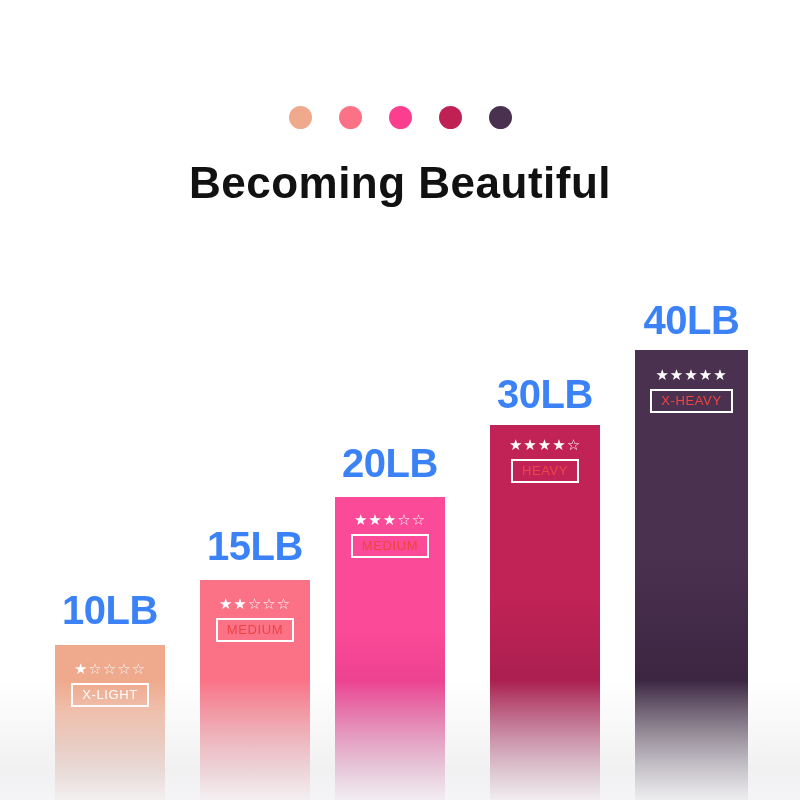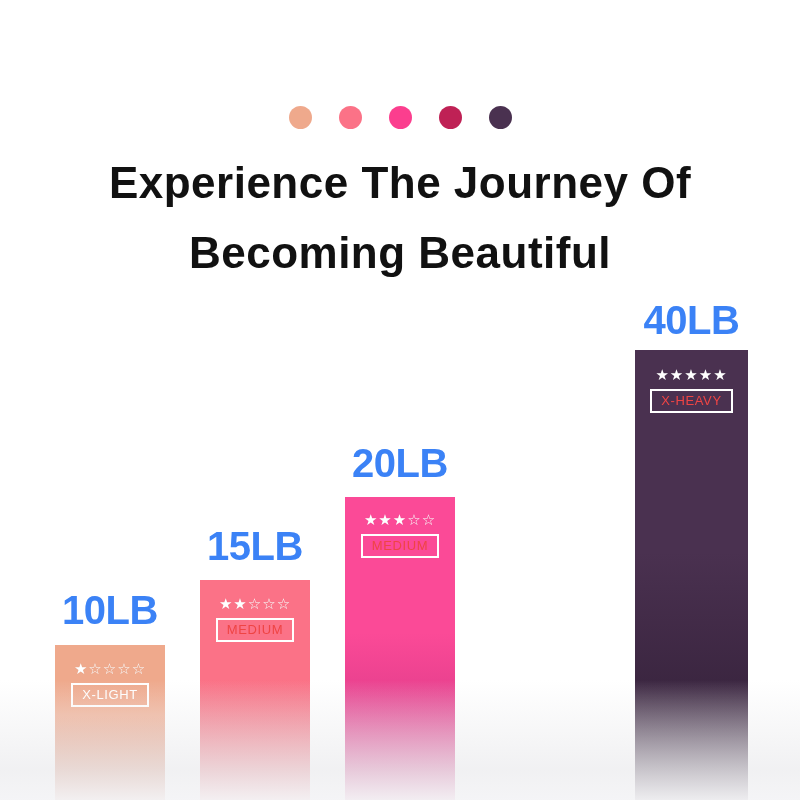--- a/index.html
+++ b/index.html
@@ -156,47 +156,54 @@
 
   <div id="dot-row">
       <span class="dot" style="background: rgb(239, 169, 140);"></span>
       <span class="dot" style="background: rgb(251, 114, 135);"></span>
       <span class="dot" style="background: rgb(251, 62, 142);"></span>
       <span class="dot" style="background: rgb(191, 33, 85);"></span>
       <span class="dot" style="background: rgb(74, 49, 80);"></span>
     </div>
 
   <div id="headline">
-    <span class="hl-line">Experience The Journey Of</span>
     <span class="hl-line">Becoming Beautiful</span>
   </div>
 
   <div id="chart">
       <div class="bar-group pale" style="left: 55px; width: 110px; height: 800px; text-decoration: underline;">
         <div class="bar" style="height: 155px; background: linear-gradient(rgb(239, 169, 140) 0%, rgb(239, 169, 140) 45%, rgb(201, 118, 92) 100%);"></div>
         <div class="weight-label" style="top: 588px;">10LB</div>
         <div class="badge-block" style="top: 660px;">
           <div class="stars">★☆☆☆☆</div>
           <div class="level-box">X-LIGHT</div>
         </div>
       </div>
       <div class="bar-group" style="left: 200px; width: 110px; height: 800px;">
         <div class="bar" style="height: 220px; background: linear-gradient(rgb(251, 114, 135) 0%, rgb(251, 114, 135) 45%, rgb(225, 101, 111) 100%);"></div>
         <div class="weight-label" style="top: 524px;">15LB</div>
         <div class="badge-block" style="top: 595px;">
           <div class="stars">★★☆☆☆</div>
           <div class="level-box">MEDIUM</div>
         </div>
       </div>
-      <div class="bar-group" style="left: 345px; width: 110px; height: 800px;">
+      <div class="bar-group" style="left: 335px; width: 110px; height: 800px;">
         <div class="bar" style="height: 303px; background: linear-gradient(rgb(251, 74, 151) 0%, rgb(251, 74, 151) 45%, rgb(198, 46, 126) 100%);"></div>
         <div class="weight-label" style="top: 441px;">20LB</div>
         <div class="badge-block" style="top: 511px;">
           <div class="stars">★★★☆☆</div>
           <div class="level-box">MEDIUM</div>
+        </div>
+      </div>
+      <div class="bar-group" style="left: 490px; width: 110px; height: 800px;">
+        <div class="bar" style="height: 375px; background: linear-gradient(rgb(193, 35, 86) 0%, rgb(193, 35, 86) 45%, rgb(142, 25, 72) 100%);"></div>
+        <div class="weight-label" style="top: 372px;">30LB</div>
+        <div class="badge-block" style="top: 436px;">
+          <div class="stars">★★★★☆</div>
+          <div class="level-box">HEAVY</div>
         </div>
       </div>
       <div class="bar-group" style="left: 635px; width: 113px; height: 800px;">
         <div class="bar" style="height: 450px; background: linear-gradient(rgb(74, 49, 80) 0%, rgb(74, 49, 80) 45%, rgb(46, 28, 51) 100%);"></div>
         <div class="weight-label" style="top: 298px;">40LB</div>
         <div class="badge-block" style="top: 366px;">
           <div class="stars">★★★★★</div>
           <div class="level-box">X-HEAVY</div>
         </div>
       </div>

